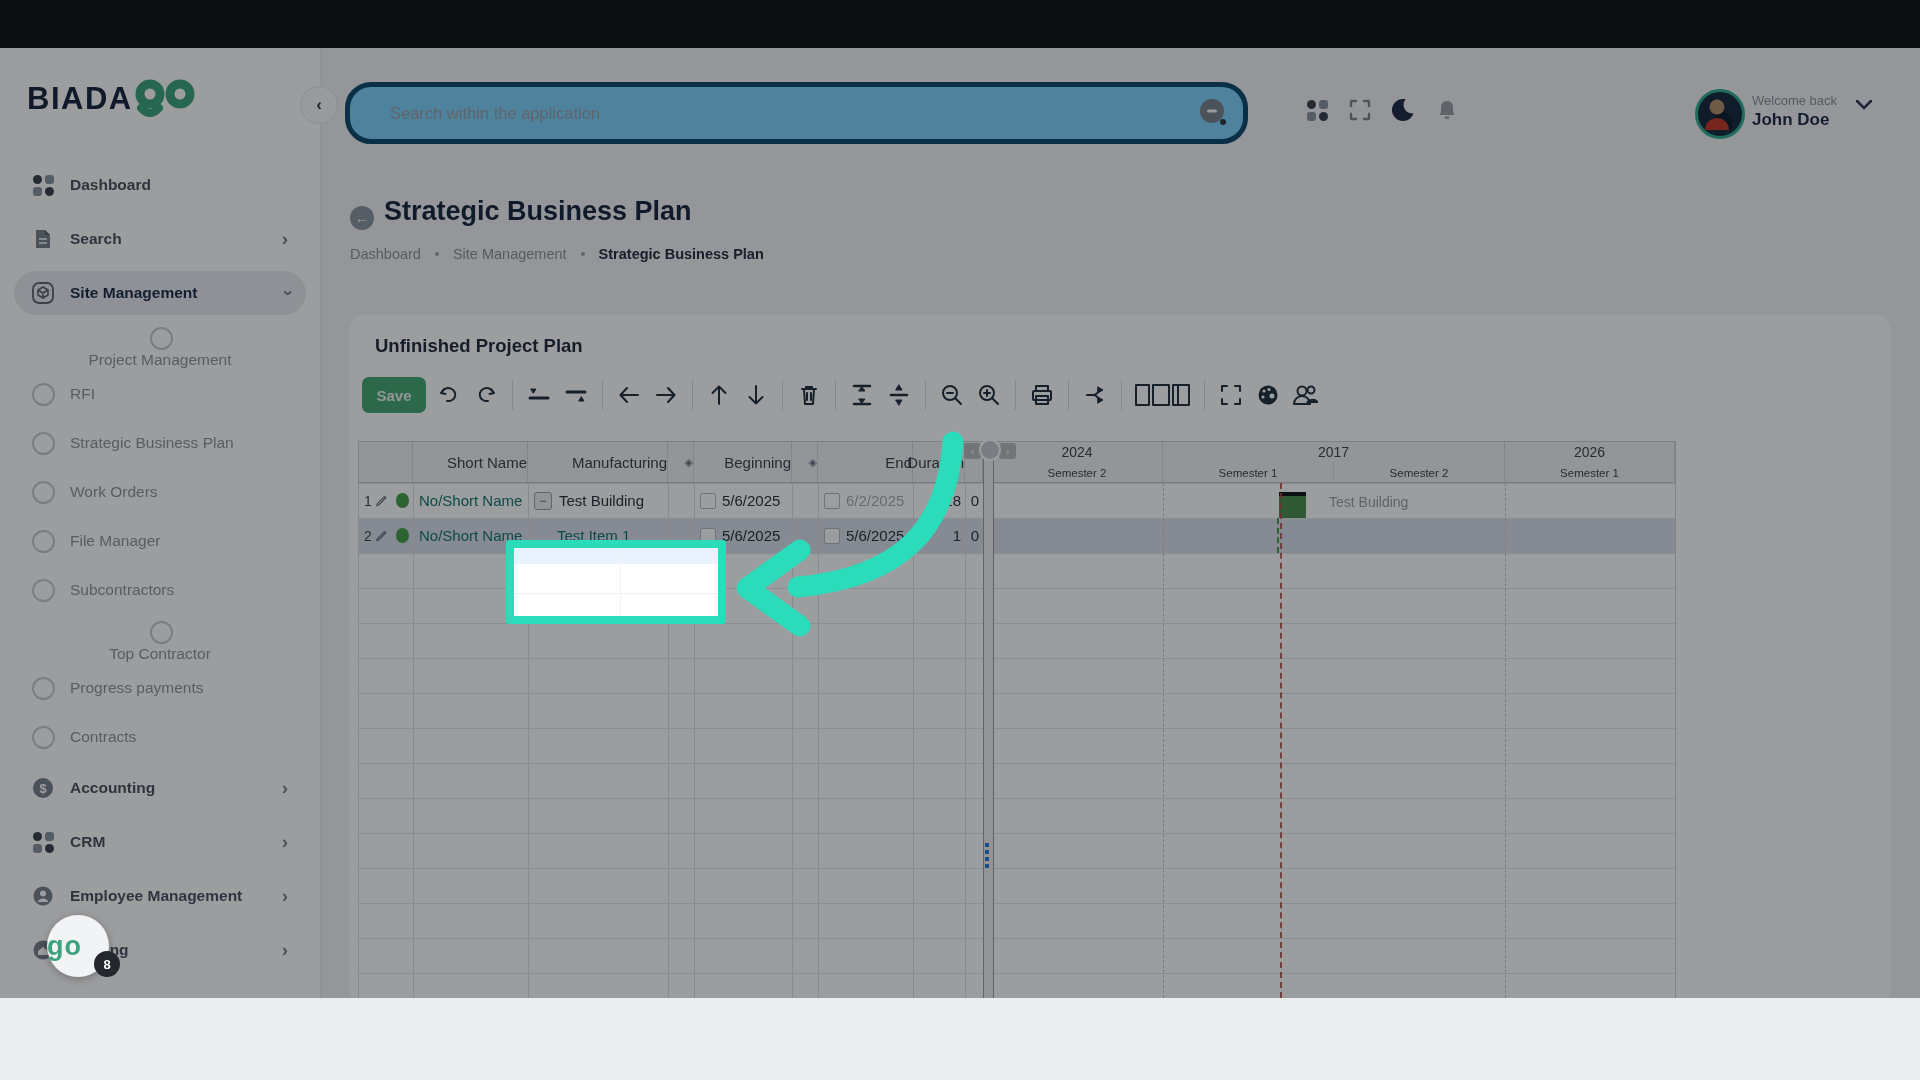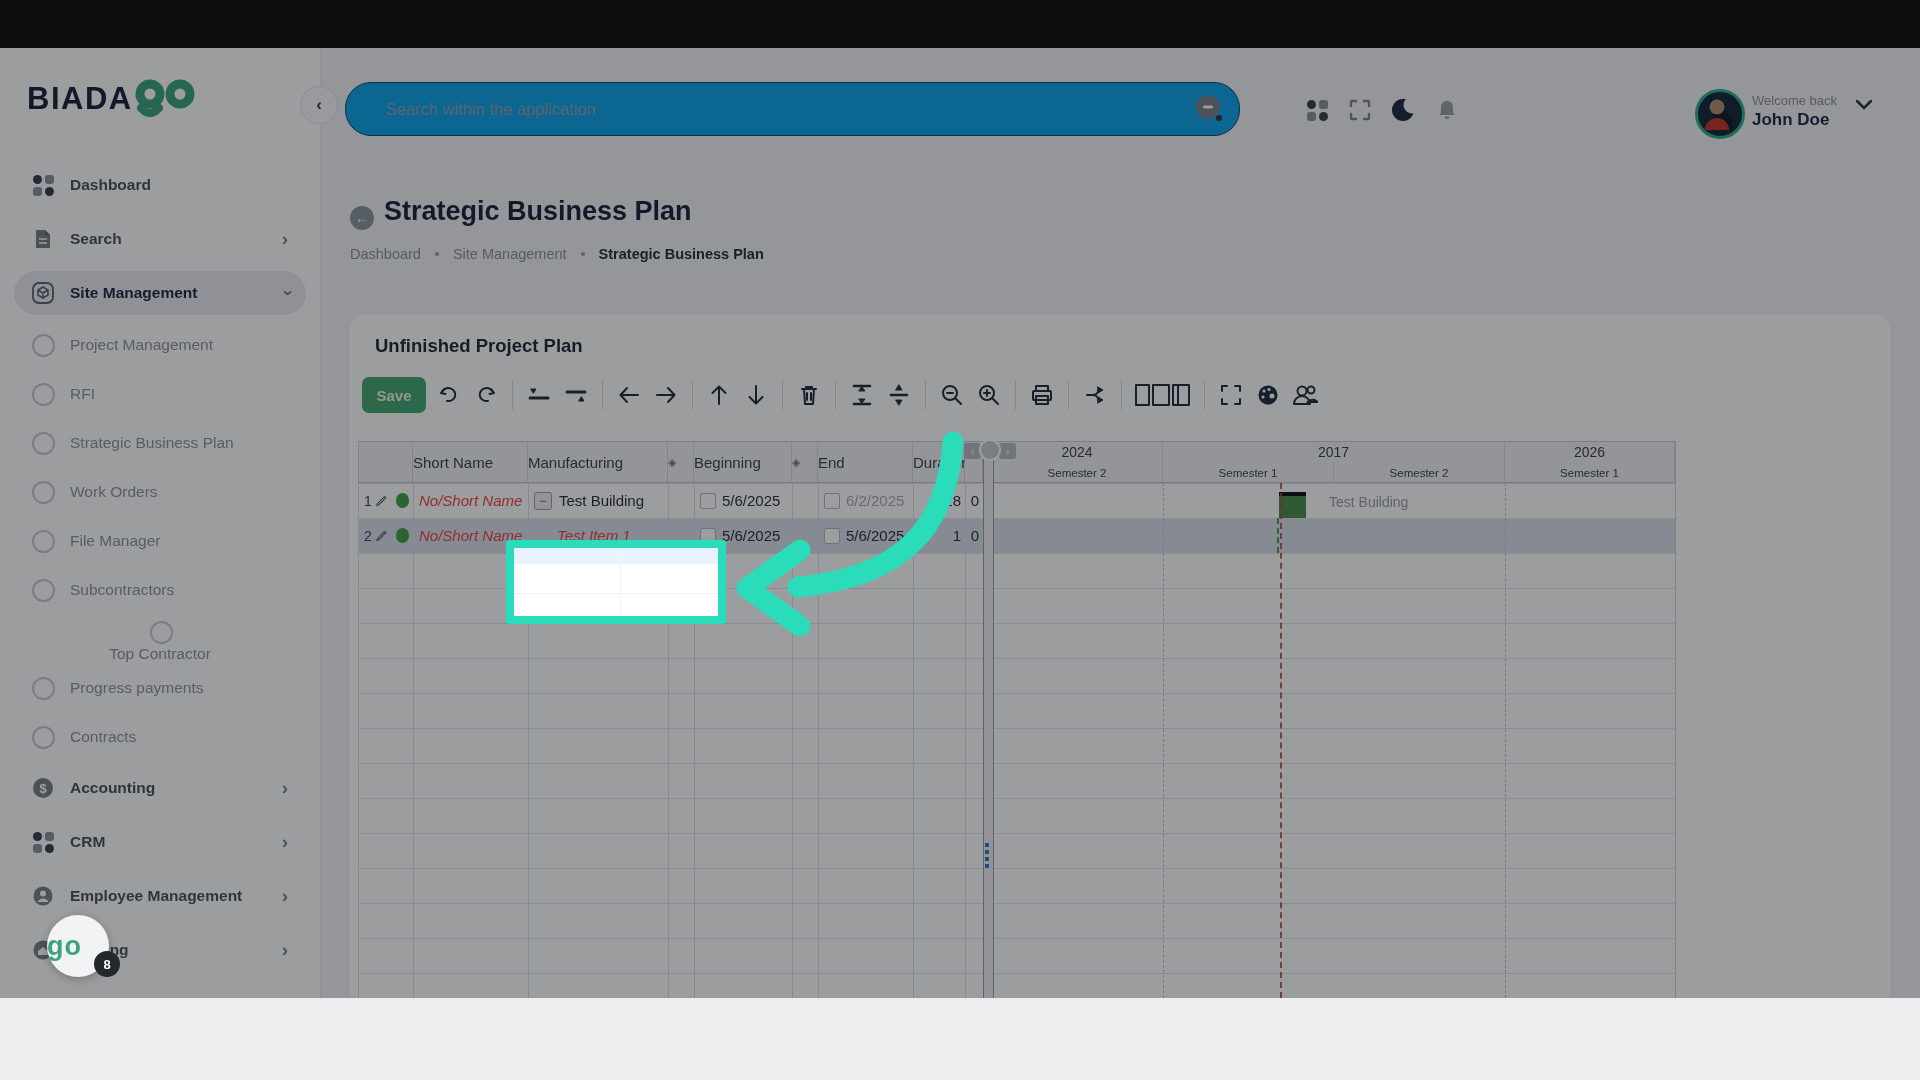--- a/index.html
+++ b/index.html
@@ -22,21 +22,21 @@
   .nav-item.active{background:#e9ecf2;border-radius:22px;}
   .nav-item.active .lbl{color:#1b2b42;font-weight:700;}
   .ring{width:19px;height:19px;border:2px solid #c6cbd2;border-radius:50%;}
   .gridico{display:grid;grid-template-columns:9px 9px;grid-gap:3px;}
   .gridico span{width:9px;height:9px;background:#8b939c;border-radius:3px;}
   .gridico span.d{background:#39424e;border-radius:50%;}
   
   #collapse-btn{left:300px;top:38px;width:36px;height:36px;border-radius:50%;background:#fbfbfd;
      border:1px solid #e2e5ea;display:flex;align-items:center;justify-content:center;
      font-weight:700;color:#2a3648;font-size:17px;z-index:12;}
-  #search-pill{left:345px;top:34px;width:893px;height:52px;border-radius:26px;background:#0ea5e9;border:1px solid #0c4a6e;}
+  #search-pill{left:345px;top:34px;width:893px;height:52px;border-radius:26px;background:#7dd3fc;border:5px solid #0c4a6e;}
   #search-input{position:absolute;left:38px;top:0;width:760px;height:50px;border:0;background:transparent;outline:none;
      font-size:16.5px;color:#3a424c;font-family:"Liberation Sans",sans-serif;}
   #search-input::placeholder{color:#9aa0a8;}
   #search-btn{position:absolute;right:16px;top:11px;width:28px;height:28px;}
   .tb-ico{top:49px;width:26px;height:26px;display:flex;align-items:center;justify-content:center;}
   #lang-pill{left:1496px;top:36px;width:162px;height:50px;border:1px solid #dcdfe4;border-radius:25px;background:#f7f8fa;
      display:flex;align-items:center;}
   #lang-label{font-size:15px;font-weight:700;color:#1f2c3e;margin-left:10px;flex:1;}
   #avatar{left:1695px;top:41px;width:44px;height:44px;border-radius:50%;border:3px solid #2fae8f;background:#16283c;overflow:hidden;}
   #welcome-label{left:1752px;top:45px;font-size:13px;color:#8a919b;}
@@ -51,30 +51,30 @@
   
   #card{left:350px;top:267px;width:1540px;height:683px;background:#fff;border-radius:14px 14px 0 0;overflow:hidden;}
   #card-title{left:25px;top:20px;font-size:18.5px;font-weight:800;color:#1d2b3a;}
   #toolbar{left:12px;top:60px;height:40px;display:flex;align-items:center;gap:9px;}
   #save-btn{width:64px;height:36px;border:0;border-radius:7px;background:#45a772;color:#eaf6ef;
      font-size:15px;font-weight:700;font-family:"Liberation Sans",sans-serif;cursor:pointer;}
   .tool{width:28px;height:30px;display:flex;align-items:center;justify-content:center;cursor:pointer;}
   .tool svg{stroke:#20303f;fill:none;stroke-width:2;stroke-linecap:round;stroke-linejoin:round;}
   .tsep{width:1px;height:30px;background:#d9dce1;margin:0 3px;}
   
-  .hcell{position:absolute;top:126px;height:42px;background:#f1f2f4;display:flex;align-items:center;justify-content:flex-start;
+  .hcell{position:absolute;top:126px;height:42px;background:#f1f2f4;display:flex;align-items:center;justify-content:flex-end;
      font-size:15px;color:#3c444d;box-sizing:border-box;border-right:1px solid #d5d8dd;}
   .ycell,.scell{position:absolute;background:#f1f2f4;display:flex;align-items:center;justify-content:center;
      box-sizing:border-box;border-right:1px solid #d5d8dd;color:#3c444d;}
   .rowband{position:absolute;left:8px;width:1317px;height:35px;}
   .vline{position:absolute;width:1px;background:#dde0e4;}
   .hline{position:absolute;left:8px;width:1317px;height:1px;background:#e3e5e9;}
   .cellc{position:absolute;display:flex;align-items:center;font-size:15px;color:#29323c;overflow:hidden;white-space:nowrap;}
   .muted{color:#a6acb3;}
-  .gray{color:#ef4444;font-style:italic;}
+  .gray{color:#0f766e;}
   .chk{width:14px;height:14px;border:1.5px solid #b3bac2;border-radius:2px;background:#fff;margin-right:6px;flex:none;}
   .collapse-box{width:16px;height:16px;border:1px solid #9aa0a8;border-radius:3px;background:#eef0f2;color:#5b6470;
      font-size:12px;display:flex;align-items:center;justify-content:center;margin-right:7px;flex:none;}
   .statusdot{width:15px;height:15px;border-radius:50%;background:#43a047;}
   
   #dim{left:0;top:0;width:1920px;height:998px;background:rgba(8,10,14,0.40);z-index:50;pointer-events:none;}
   #spot-box{left:506px;top:540px;width:204px;height:68px;border:8px solid #2bdcbb;border-radius:3px;background:#fff;z-index:60;}
   #spot-strip{position:absolute;left:0;top:0;width:100%;height:16px;background:#e9f3fd;}
   #spot-line{position:absolute;left:0;top:45px;width:100%;height:1px;background:#eef0f2;}
   #spot-vline{position:absolute;left:106px;top:0;height:100%;width:1px;background:#f0f2f4;}
@@ -129,21 +129,21 @@
           <div class="nav-item active" style="top: 223px; height: 44px;">
             <span class="ico">
               <svg width="22" height="22" viewBox="0 0 22 22">
                 <rect x="1" y="1" width="20" height="20" rx="6" fill="none" stroke="#5b6470" stroke-width="1.8"></rect>
                 <path d="M11 5 l5 3 v5 l-5 3 l-5 -3 v-5z M6 8 l5 3 l5 -3 M11 11 v5" fill="none" stroke="#5b6470" stroke-width="1.6"></path>
               </svg>
             </span>
                  <span class="lbl">Site Management</span>
             <span class="chev" style="transform:rotate(90deg);margin-right:14px;">›</span>
           </div>
-          <div class="nav-item sub" style="top: 277px; height: 40px;">
+          <div class="nav-item sub" style="top: 277px; height: 40px; flex-direction: column;">
             <span class="ico">
               <span class="ring"></span>
             </span>
                  <span class="lbl">Project Management</span>
           </div>
           <div class="nav-item sub" style="top: 326px; height: 40px;">
             <span class="ico">
               <span class="ring"></span>
             </span>
                  <span class="lbl">RFI</span>

